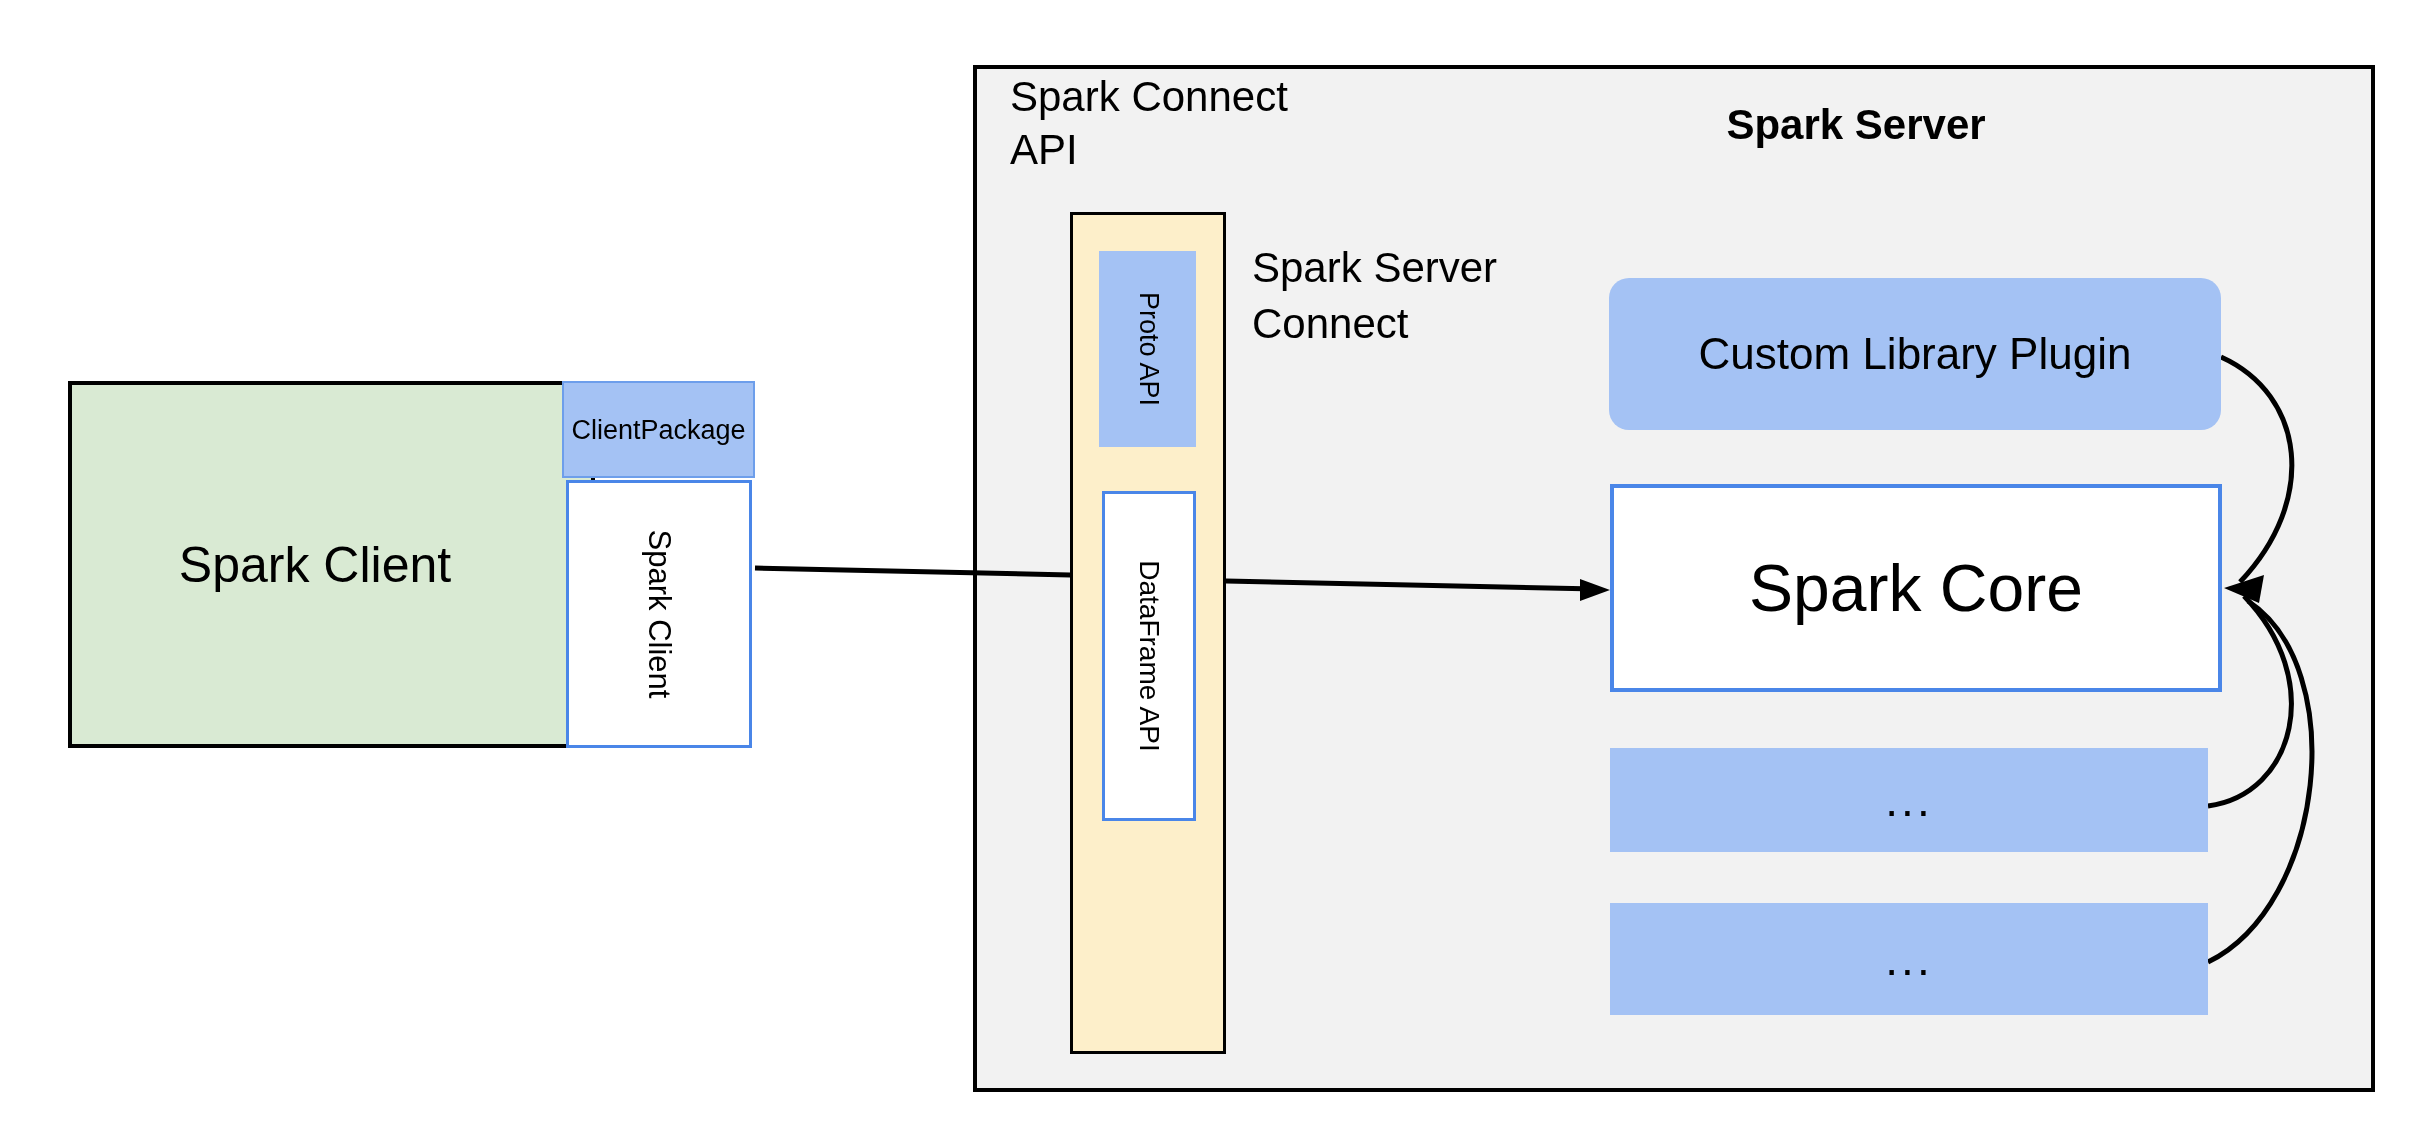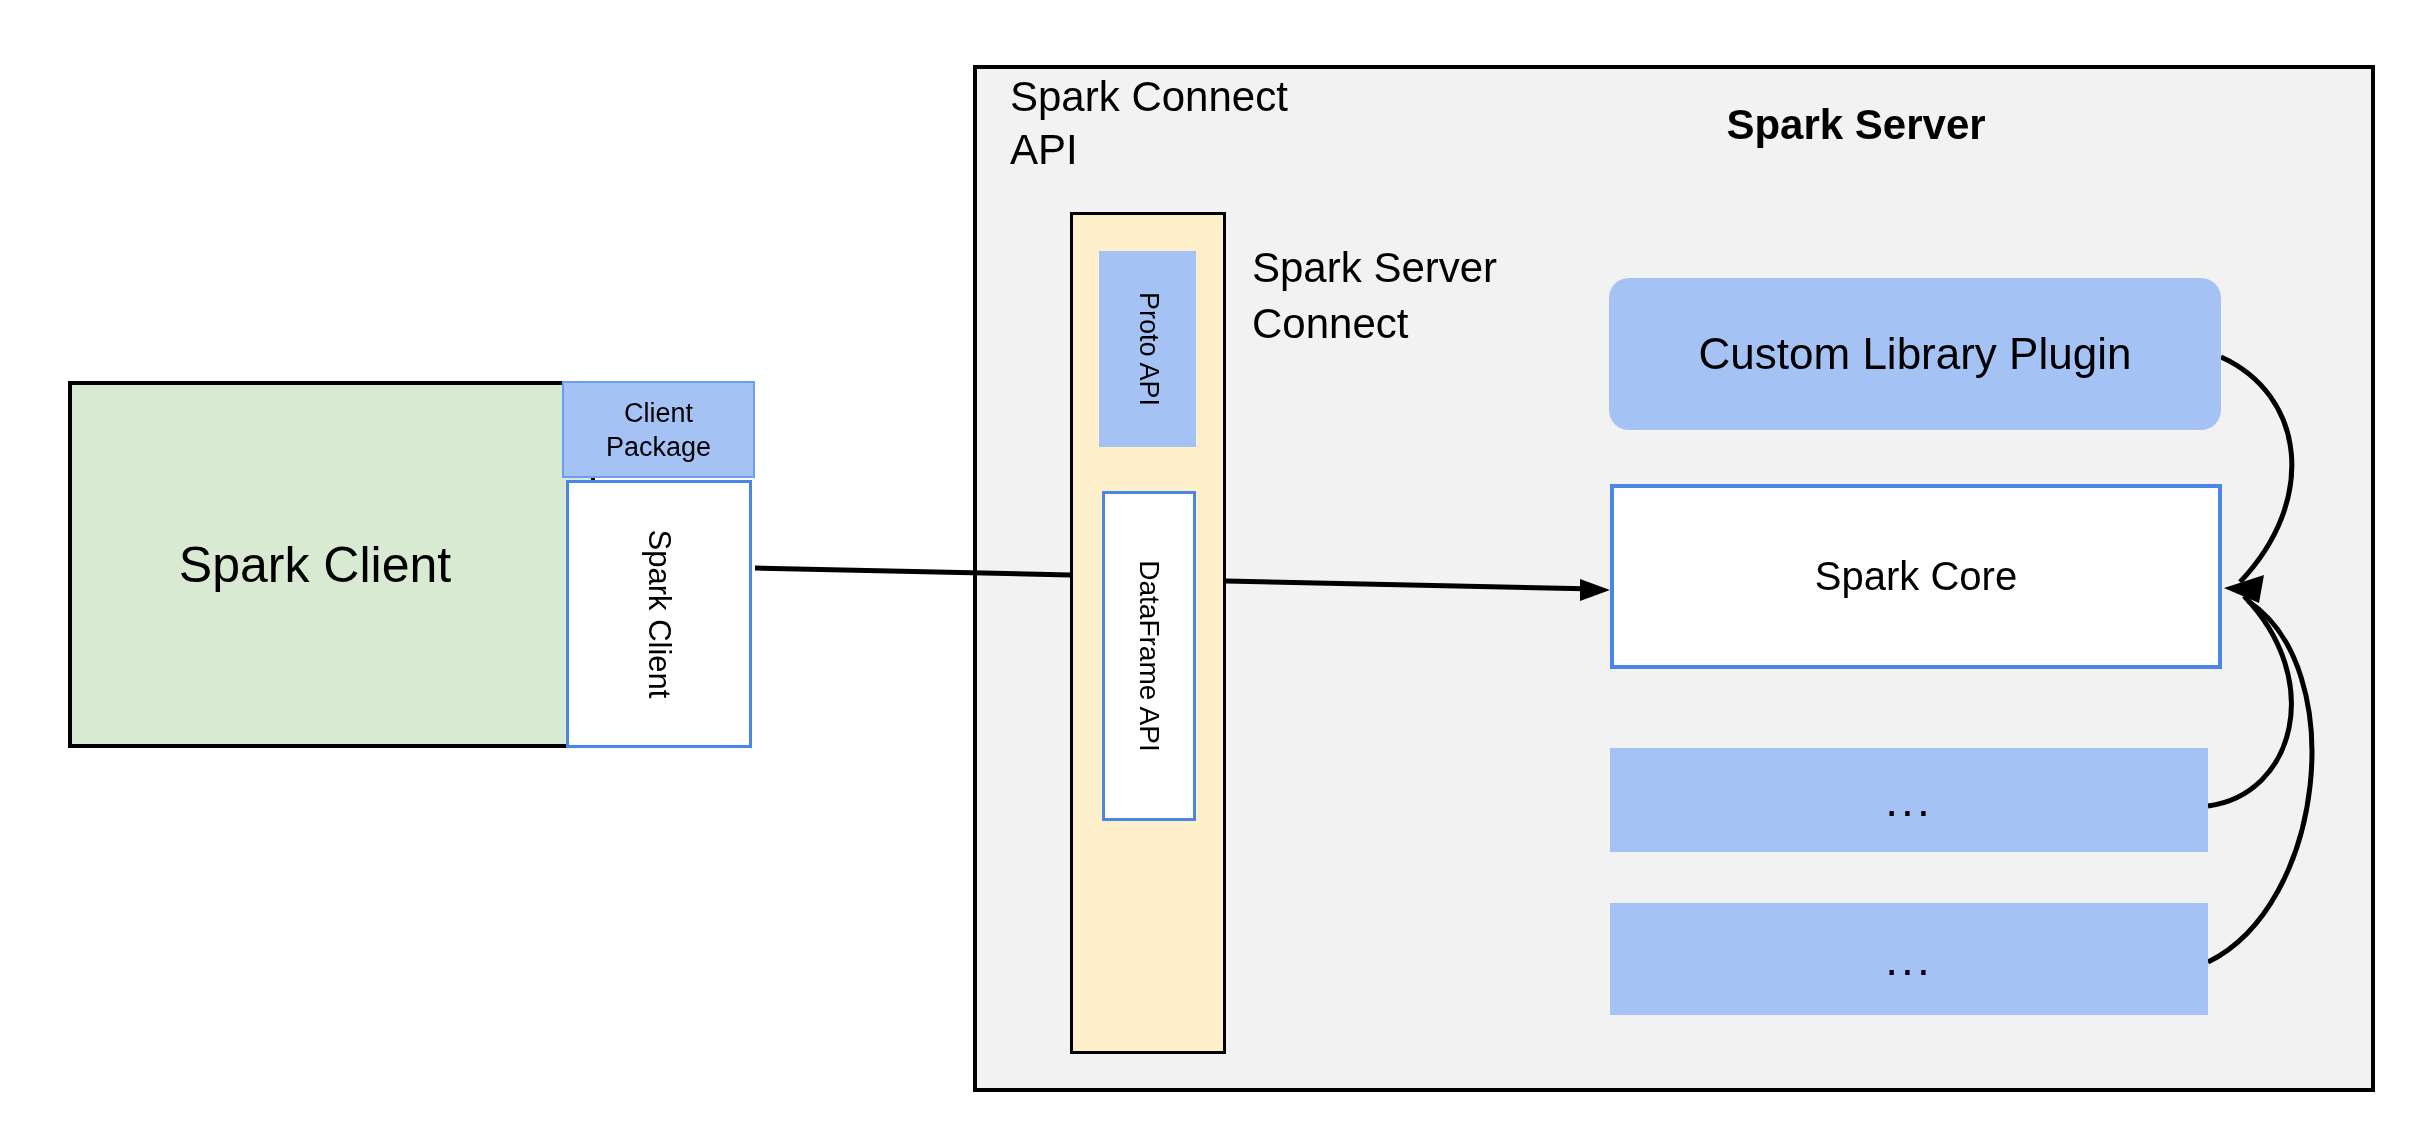--- a/index.html
+++ b/index.html
@@ -15,21 +15,21 @@
     background:var(--green_fill,#d9ead3); border:4px solid var(--line_color,#000);
   }
   .green-label {
     left:68px; top:381px; width:494px; height:367px;
     display:flex; flex-direction:column; align-items:center; justify-content:center;
     font-size:50px; line-height:66px; text-align:center;
   }
   .client-package {
     left:562px; top:381px; width:193px; height:97px;
     background:var(--blue_fill,#a4c2f4); border:2px solid var(--package_border,#6d9eeb);
-    display:flex; flex-direction:column; align-items:center; justify-content:center;
+    display:flex; flex-direction:row; align-items:center; justify-content:center;
     font-size:27px; line-height:34px; text-align:center;
   }
   .spark-client-box {
     left:566px; top:480px; width:186px; height:268px;
     background:#fff; border:3px solid var(--blue_border,#4a86e8);
   }
 
   
   .gray-box {
     left:973px; top:65px; width:1402px; height:1027px;
@@ -60,24 +60,24 @@
     font-size:42px; line-height:56px;
   }
   .plugin-box {
     left:1609px; top:278px; width:612px; height:152px;
     background:var(--blue_fill,#a4c2f4);
     display:flex; align-items:center; justify-content:center;
     font-size:44px;
     border-radius:20px;
   }
   .core-box {
-    left:1610px; top:484px; width:612px; height:185px;
+    left:1610px; top:484px; width:612px; height:208px;
     background:#fff; border:4px solid var(--blue_border,#4a86e8);
     display:flex; align-items:center; justify-content:center;
-    font-size:40px;
+    font-size:66px;
   }
   .dots-box1 {
     left:1610px; top:748px; width:598px; height:104px;
     background:var(--blue_fill,#a4c2f4);
     display:flex; align-items:center; justify-content:center;
     font-size:46px; font-weight:500; letter-spacing:3px;
   }
   .dots-box2 {
     left:1610px; top:903px; width:598px; height:112px;
     background:var(--blue_fill,#a4c2f4);

